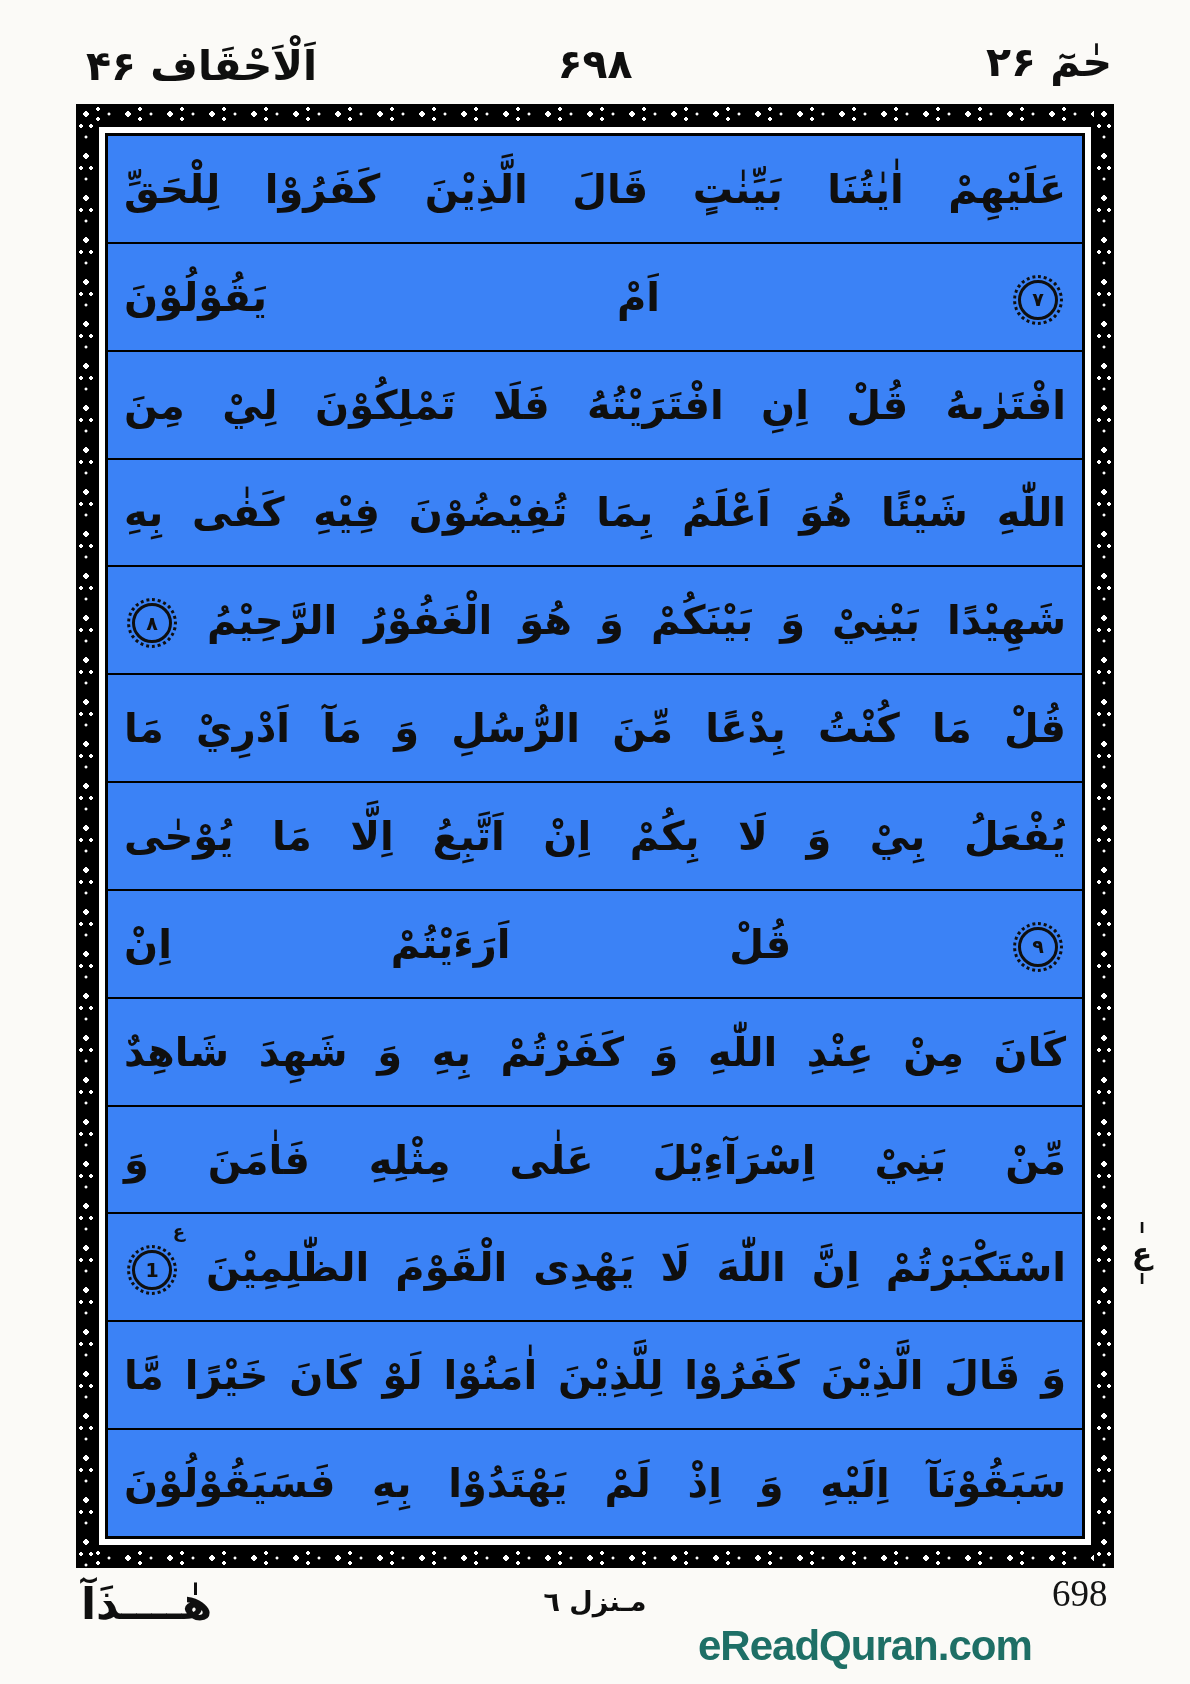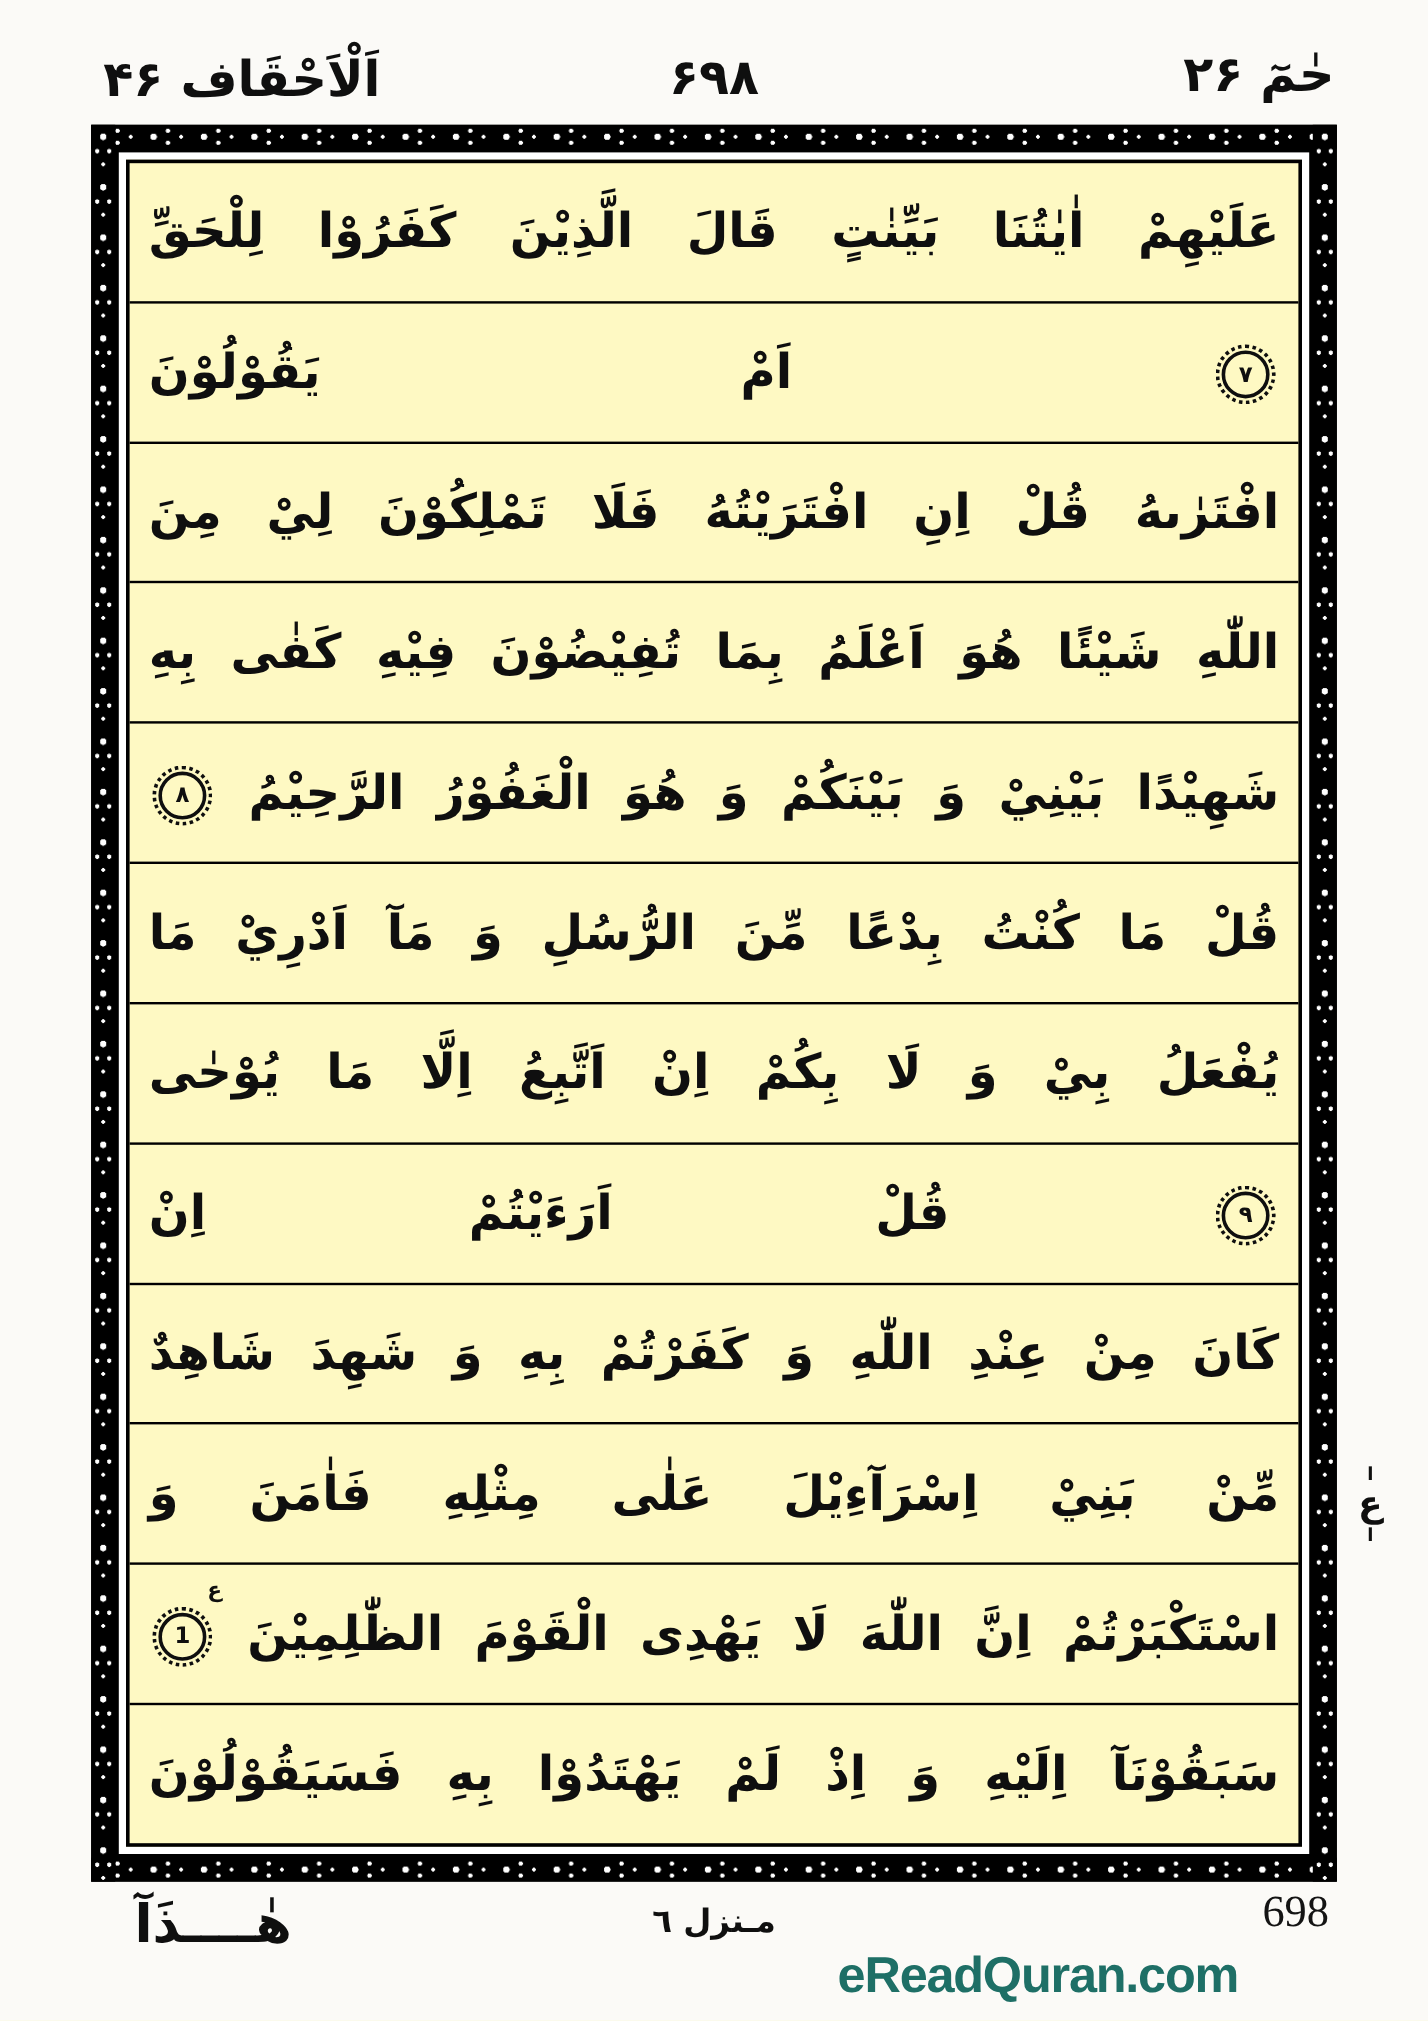--- a/index.html
+++ b/index.html
@@ -58,21 +58,21 @@
       radial-gradient(circle 2.5px at 10px 33px,#fff 60%,transparent 65%);
     background-size:20px 42px;
     background-repeat:repeat-y;
   }
   .band-left{left:0;}
   .band-right{right:0;}
 
   .inner{
     position:absolute;
     left:29px;top:29px;right:29px;bottom:29px;
-    background:#fef9c3;
+    background:#3b82f6;
     border:3px solid #000;
     box-shadow:0 0 0 6px #fff;
   }
   .rows{display:flex;flex-direction:column;height:100%;}
   .row{
     flex:1;
     display:flex;
     align-items:center;
     border-bottom:2px solid #000;
     padding:0 16px;
@@ -121,21 +121,21 @@
     text-align:center;
     color:var(--ink);
     line-height:1;
   }
   .margin-marker .mm-small{font-size:15px;font-weight:bold;display:block;margin:3px 0;}
   .margin-marker .mm-ain{font-size:30px;font-weight:bold;display:block;margin:2px 0;}
 
   
   .catchword{
     position:absolute;
-    left:112px;top:1578px;
+    left:81px;top:1578px;
     font-size:44px;font-weight:bold;
     direction:rtl;
     color:var(--ink);
     white-space:nowrap;
   }
   .manzil{
     position:absolute;
     left:50%;top:1586px;transform:translateX(-50%);
     font-size:27px;font-weight:bold;
     direction:rtl;
@@ -211,20 +211,23 @@
         <div class="row">
           <div class="line" dir="rtl"><span>مِّنْ بَنِيْ اِسْرَآءِيْلَ عَلٰى مِثْلِهِ فَاٰمَنَ وَ</span></div>
         </div>
         <div class="row">
           <div class="line" dir="rtl"><span>اسْتَكْبَرْتُمْ اِنَّ اللّٰهَ لَا يَهْدِى الْقَوْمَ الظّٰلِمِيْنَ</span> <span class="ayah">
               <span>1</span>
               <span class="ruku-sup">ع</span>
             </span></div>
         </div>
         <div class="row">
+          <div class="line" dir="rtl"><span>وَ قَالَ الَّذِيْنَ كَفَرُوْا لِلَّذِيْنَ اٰمَنُوْا لَوْ كَانَ خَيْرًا مَّا</span></div>
+        </div>
+        <div class="row">
           <div class="line" dir="rtl"><span>سَبَقُوْنَآ اِلَيْهِ وَ اِذْ لَمْ يَهْتَدُوْا بِهِ فَسَيَقُوْلُوْنَ</span></div>
         </div>
       </div>
   </div>
 </div>
 
 <div class="margin-marker">
   <span class="mm-small">ا</span>
   <span class="mm-ain">ع</span>
   <span class="mm-small">ا</span>

